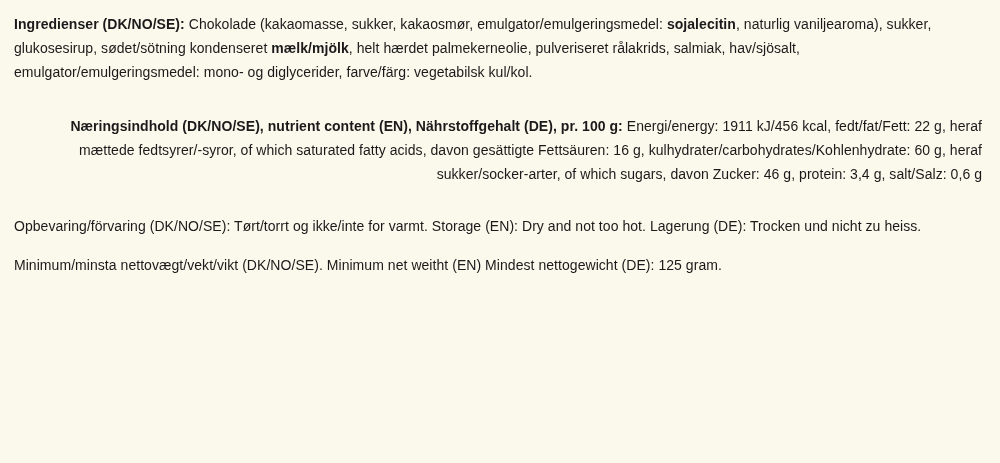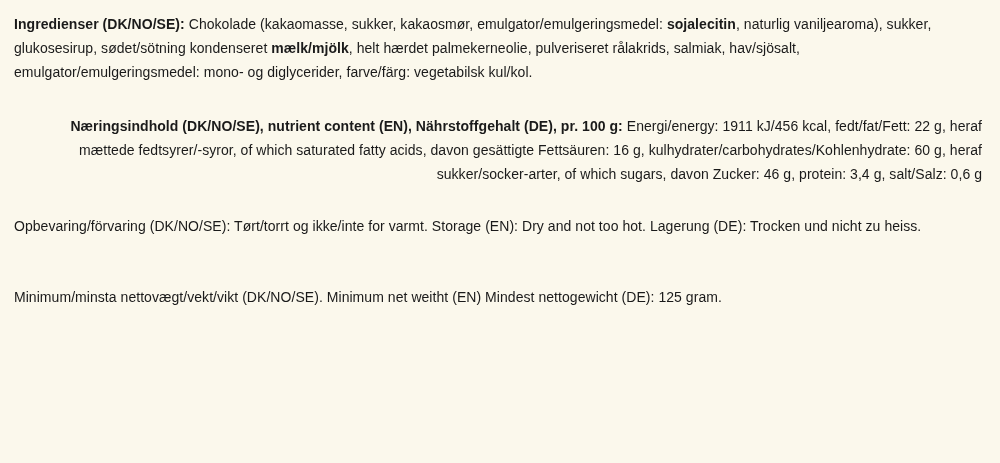--- a/index.html
+++ b/index.html
@@ -22,21 +22,21 @@
     background: #fbf8ec;
   }
   .block {
     font-size: 14px;
     line-height: 1.72;
     letter-spacing: 0.05px;
   }
   .block.ingredients { margin: 0 0 0 0; }
   .block.nutrition { margin: 30px 0 0 0; text-align: right; }
   .block.storage { margin: 28px 0 4px 0; }
-  .block.weight { margin: 46px 0 0 0; }
+  .block.weight { margin: 14px 0 0 0; }
   .lead {
     font-weight: bold;
   }
   .b {
     font-weight: bold;
   }
 </style>
 </head>
 <body>
 

